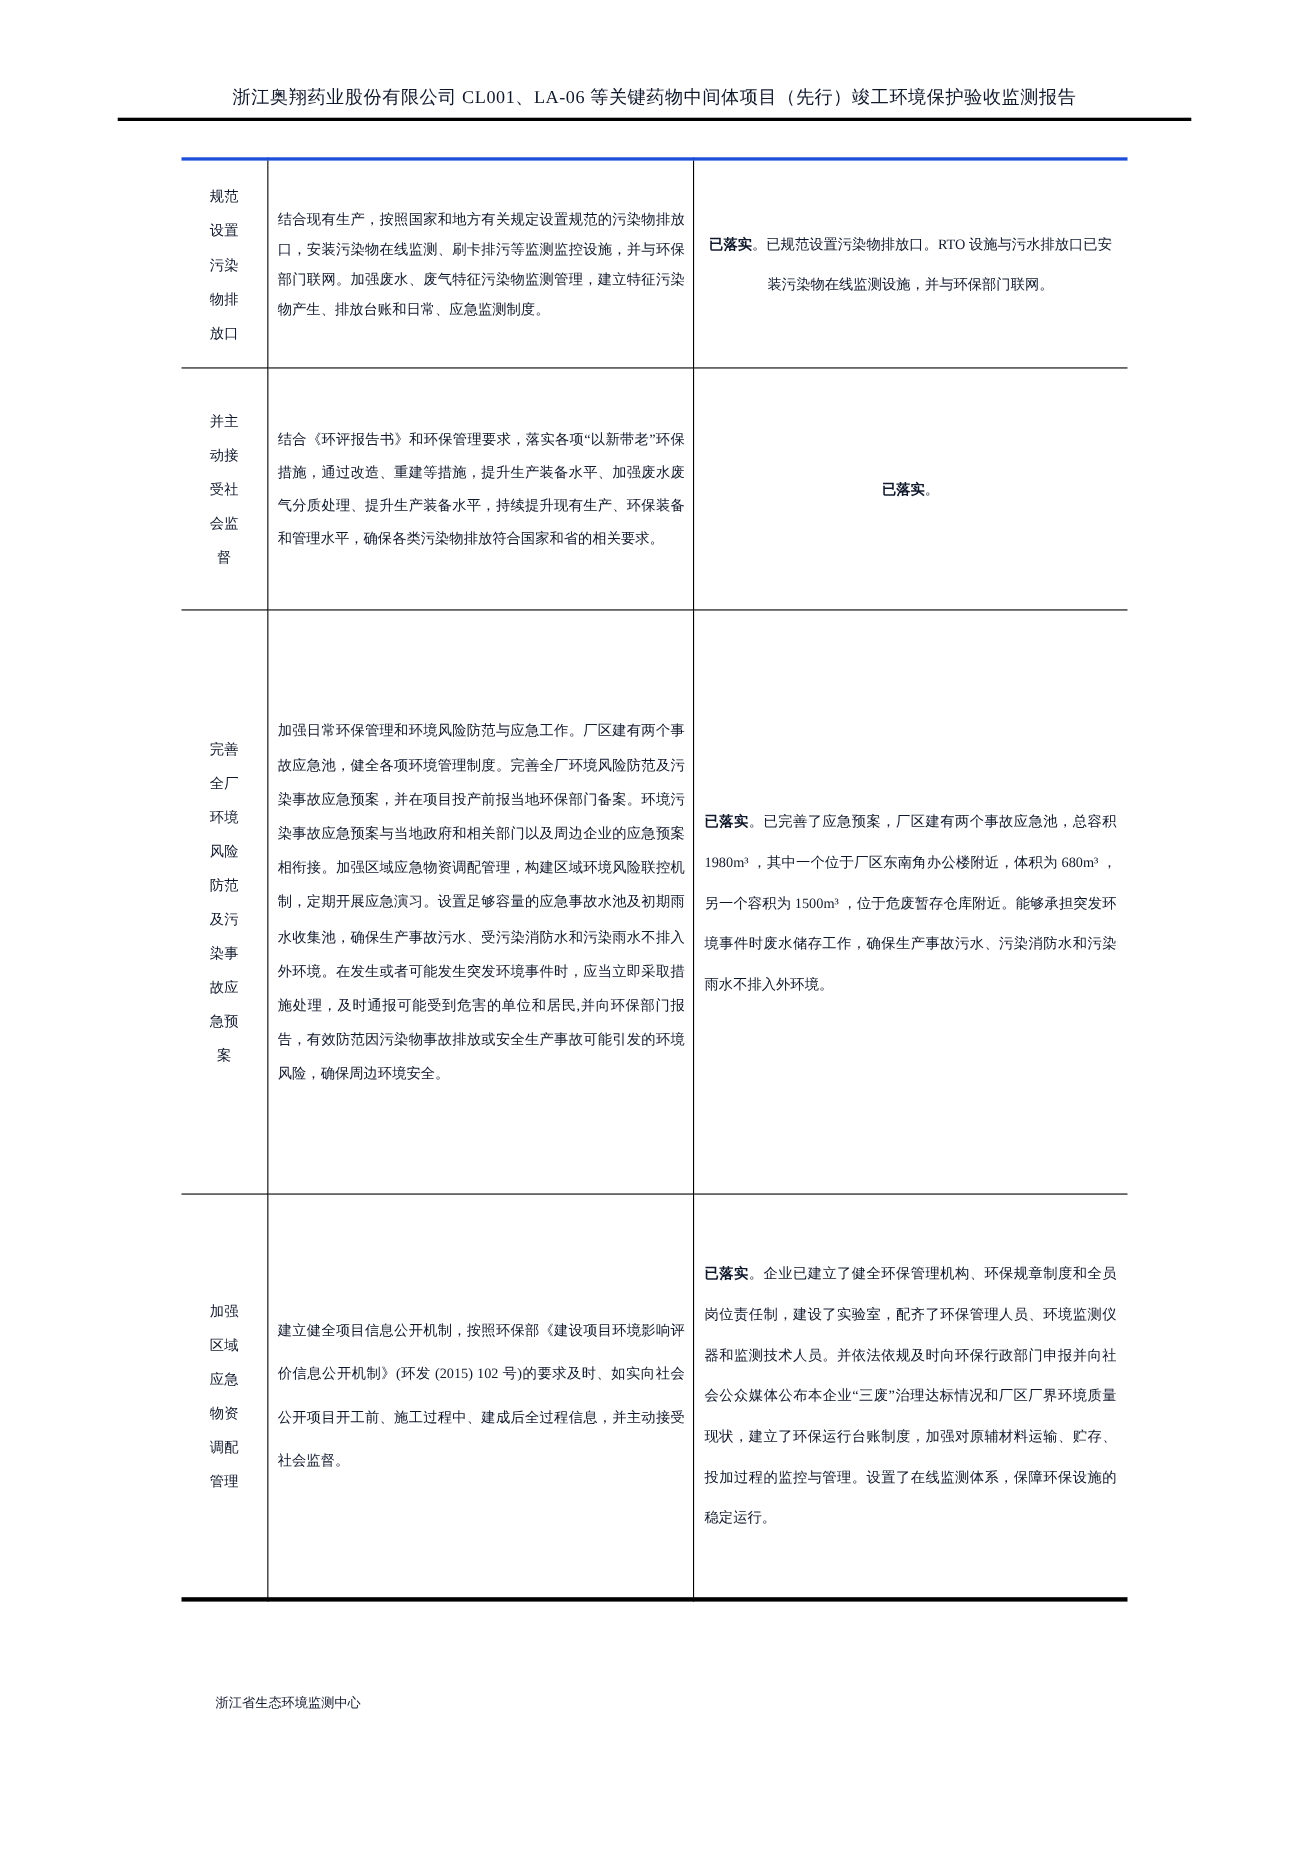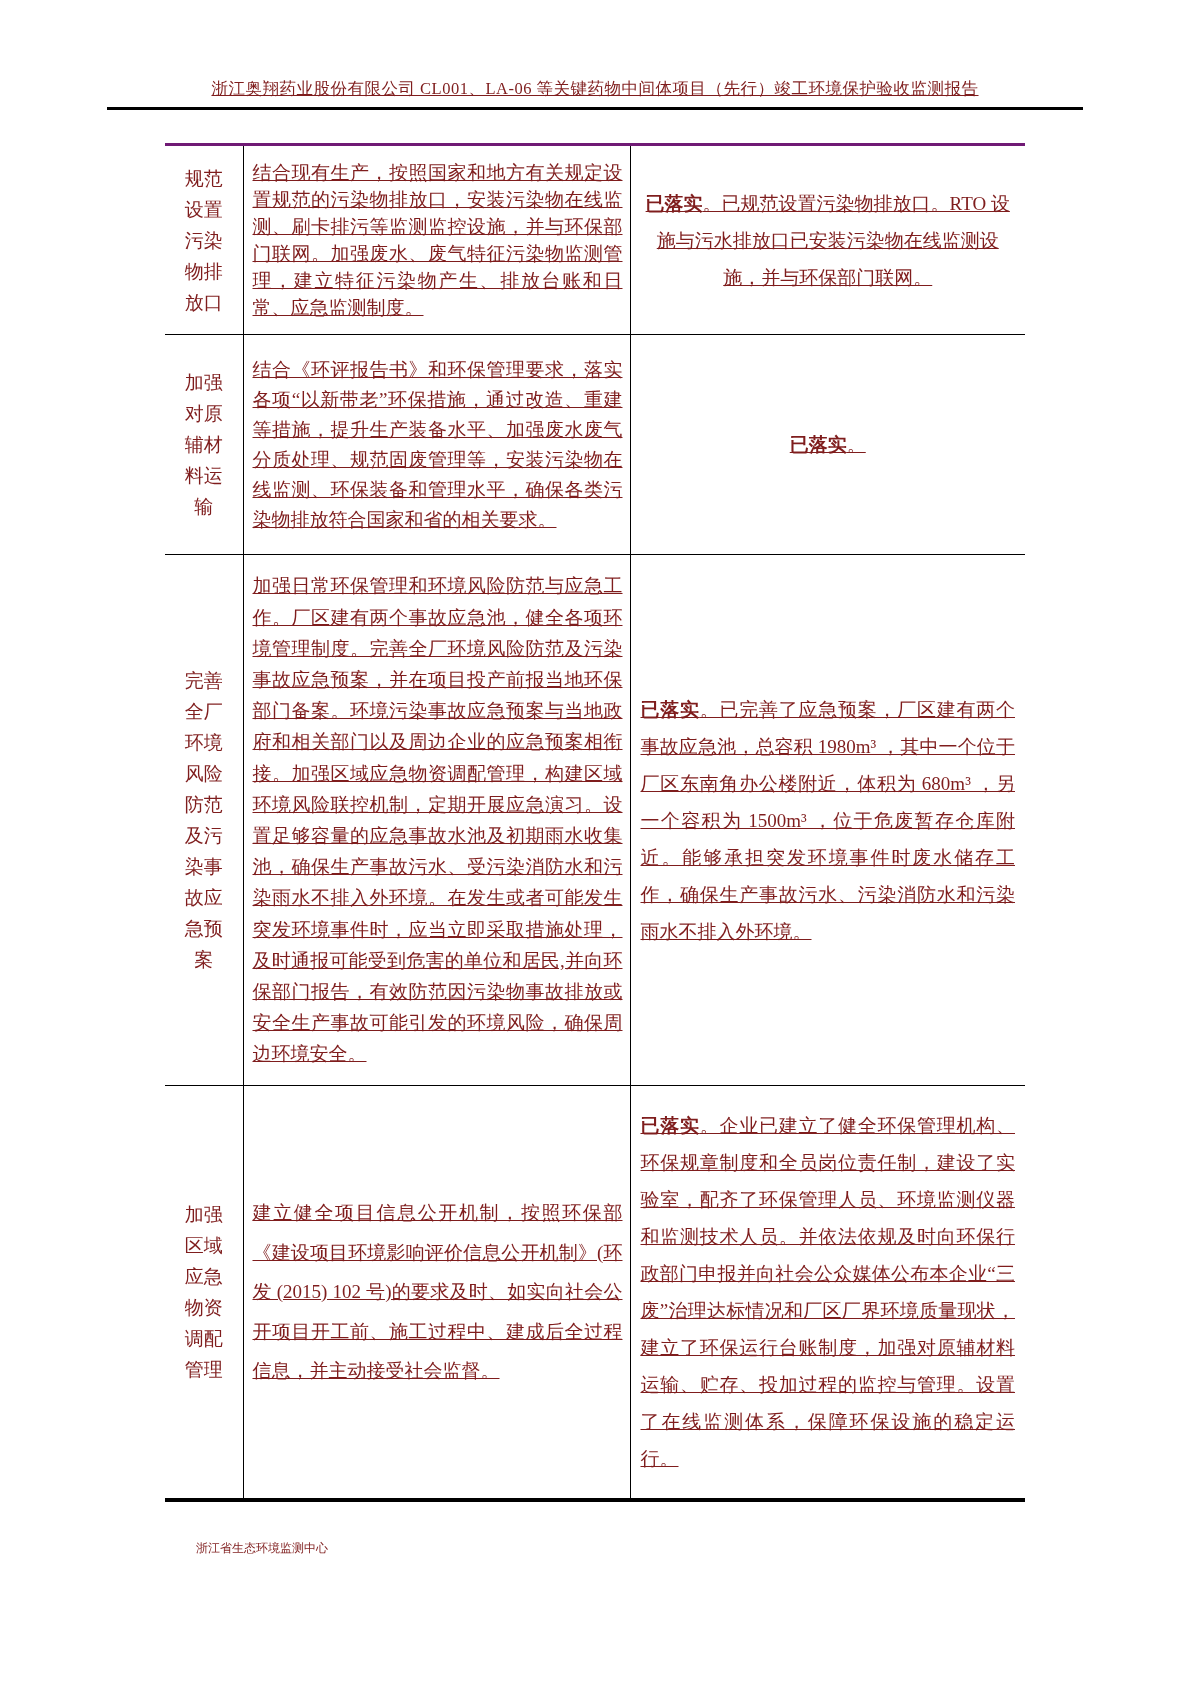--- a/index.html
+++ b/index.html
@@ -4,45 +4,44 @@
 <style>
   * { margin: 0; padding: 0; box-sizing: border-box; }
   html, body { background: #ffffff; }
   .page {
     position: relative;
     width: 1190px;
     height: 1683px;
     margin: 0 auto;
     background: #ffffff;
     font-family: "Liberation Serif", "DejaVu Serif", serif;
-    color: #7f1d1d;
+    color: #0f172a;
     overflow: hidden;
-    text-decoration: underline;
   }
   
   .doc-header { padding-top: 78px; text-align: center; }
   .doc-header .title {
     font-size: 16.5px;
     letter-spacing: 0.5px;
     white-space: nowrap;
   }
   .header-rule {
     width: 976px;
     margin: 7px auto 0;
     border-bottom: 3px solid #000;
   }
   
   table.report-table {
     width: 860px;
     margin: 33px auto 0;
     border-collapse: collapse;
     table-layout: fixed;
-    border-top: 3px solid #701a75;
+    border-top: 3px solid #1d4ed8;
     border-bottom: 4.5px solid #000;
-    font-size: 19px;
+    font-size: 13px;
   }
   .report-table col.c-label  { width: 78px; }
   .report-table col.c-req    { width: 387px; }
   .report-table col.c-status { width: 395px; }
   .report-table td {
     border: 1.5px solid #000;
     vertical-align: middle;
     overflow: hidden;
   }
   .report-table td:first-child { border-left: 0; }
@@ -106,23 +105,23 @@
         <td class="label-cell">
           <span class="label-text">规范设置污染物排放口</span>
         </td>
         <td class="req-cell lh-27">结合现有生产，按照国家和地方有关规定设置规范的污染物排放口，安装污染物在线监测、刷卡排污等监测监控设施，并与环保部门联网。加强废水、废气特征污染物监测管理，建立特征污染物产生、排放台账和日常、应急监测制度。</td>
         <td class="status-cell lh-37 align-center">
           <span class="lead">已落实</span><span>。已规范设置污染物排放口。RTO 设施与污水排放口已安装污染物在线监测设施，并与环保部门联网。</span>
         </td>
       </tr>
       <tr class="r2">
         <td class="label-cell">
-          <span class="label-text">加强对原辅材料运输</span>
+          <span class="label-text">并主动接受社会监督</span>
         </td>
-        <td class="req-cell lh-30">结合《环评报告书》和环保管理要求，落实各项“以新带老”环保措施，通过改造、重建等措施，提升生产装备水平、加强废水废气分质处理、规范固废管理等，安装污染物在线监测、环保装备和管理水平，确保各类污染物排放符合国家和省的相关要求。</td>
+        <td class="req-cell lh-30">结合《环评报告书》和环保管理要求，落实各项“以新带老”环保措施，通过改造、重建等措施，提升生产装备水平、加强废水废气分质处理、提升生产装备水平，持续提升现有生产、环保装备和管理水平，确保各类污染物排放符合国家和省的相关要求。</td>
         <td class="status-cell lh-37 align-center">
           <span class="lead">已落实</span><span>。</span>
         </td>
       </tr>
       <tr class="r3">
         <td class="label-cell">
           <span class="label-text">完善全厂环境风险防范及污染事故应急预案</span>
         </td>
         <td class="req-cell lh-31">加强日常环保管理和环境风险防范与应急工作。厂区建有两个事故应急池，健全各项环境管理制度。完善全厂环境风险防范及污染事故应急预案，并在项目投产前报当地环保部门备案。环境污染事故应急预案与当地政府和相关部门以及周边企业的应急预案相衔接。加强区域应急物资调配管理，构建区域环境风险联控机制，定期开展应急演习。设置足够容量的应急事故水池及初期雨水收集池，确保生产事故污水、受污染消防水和污染雨水不排入外环境。在发生或者可能发生突发环境事件时，应当立即采取措施处理，及时通报可能受到危害的单位和居民,并向环保部门报告，有效防范因污染物事故排放或安全生产事故可能引发的环境风险，确保周边环境安全。</td>
         <td class="status-cell lh-37 align-justify">

